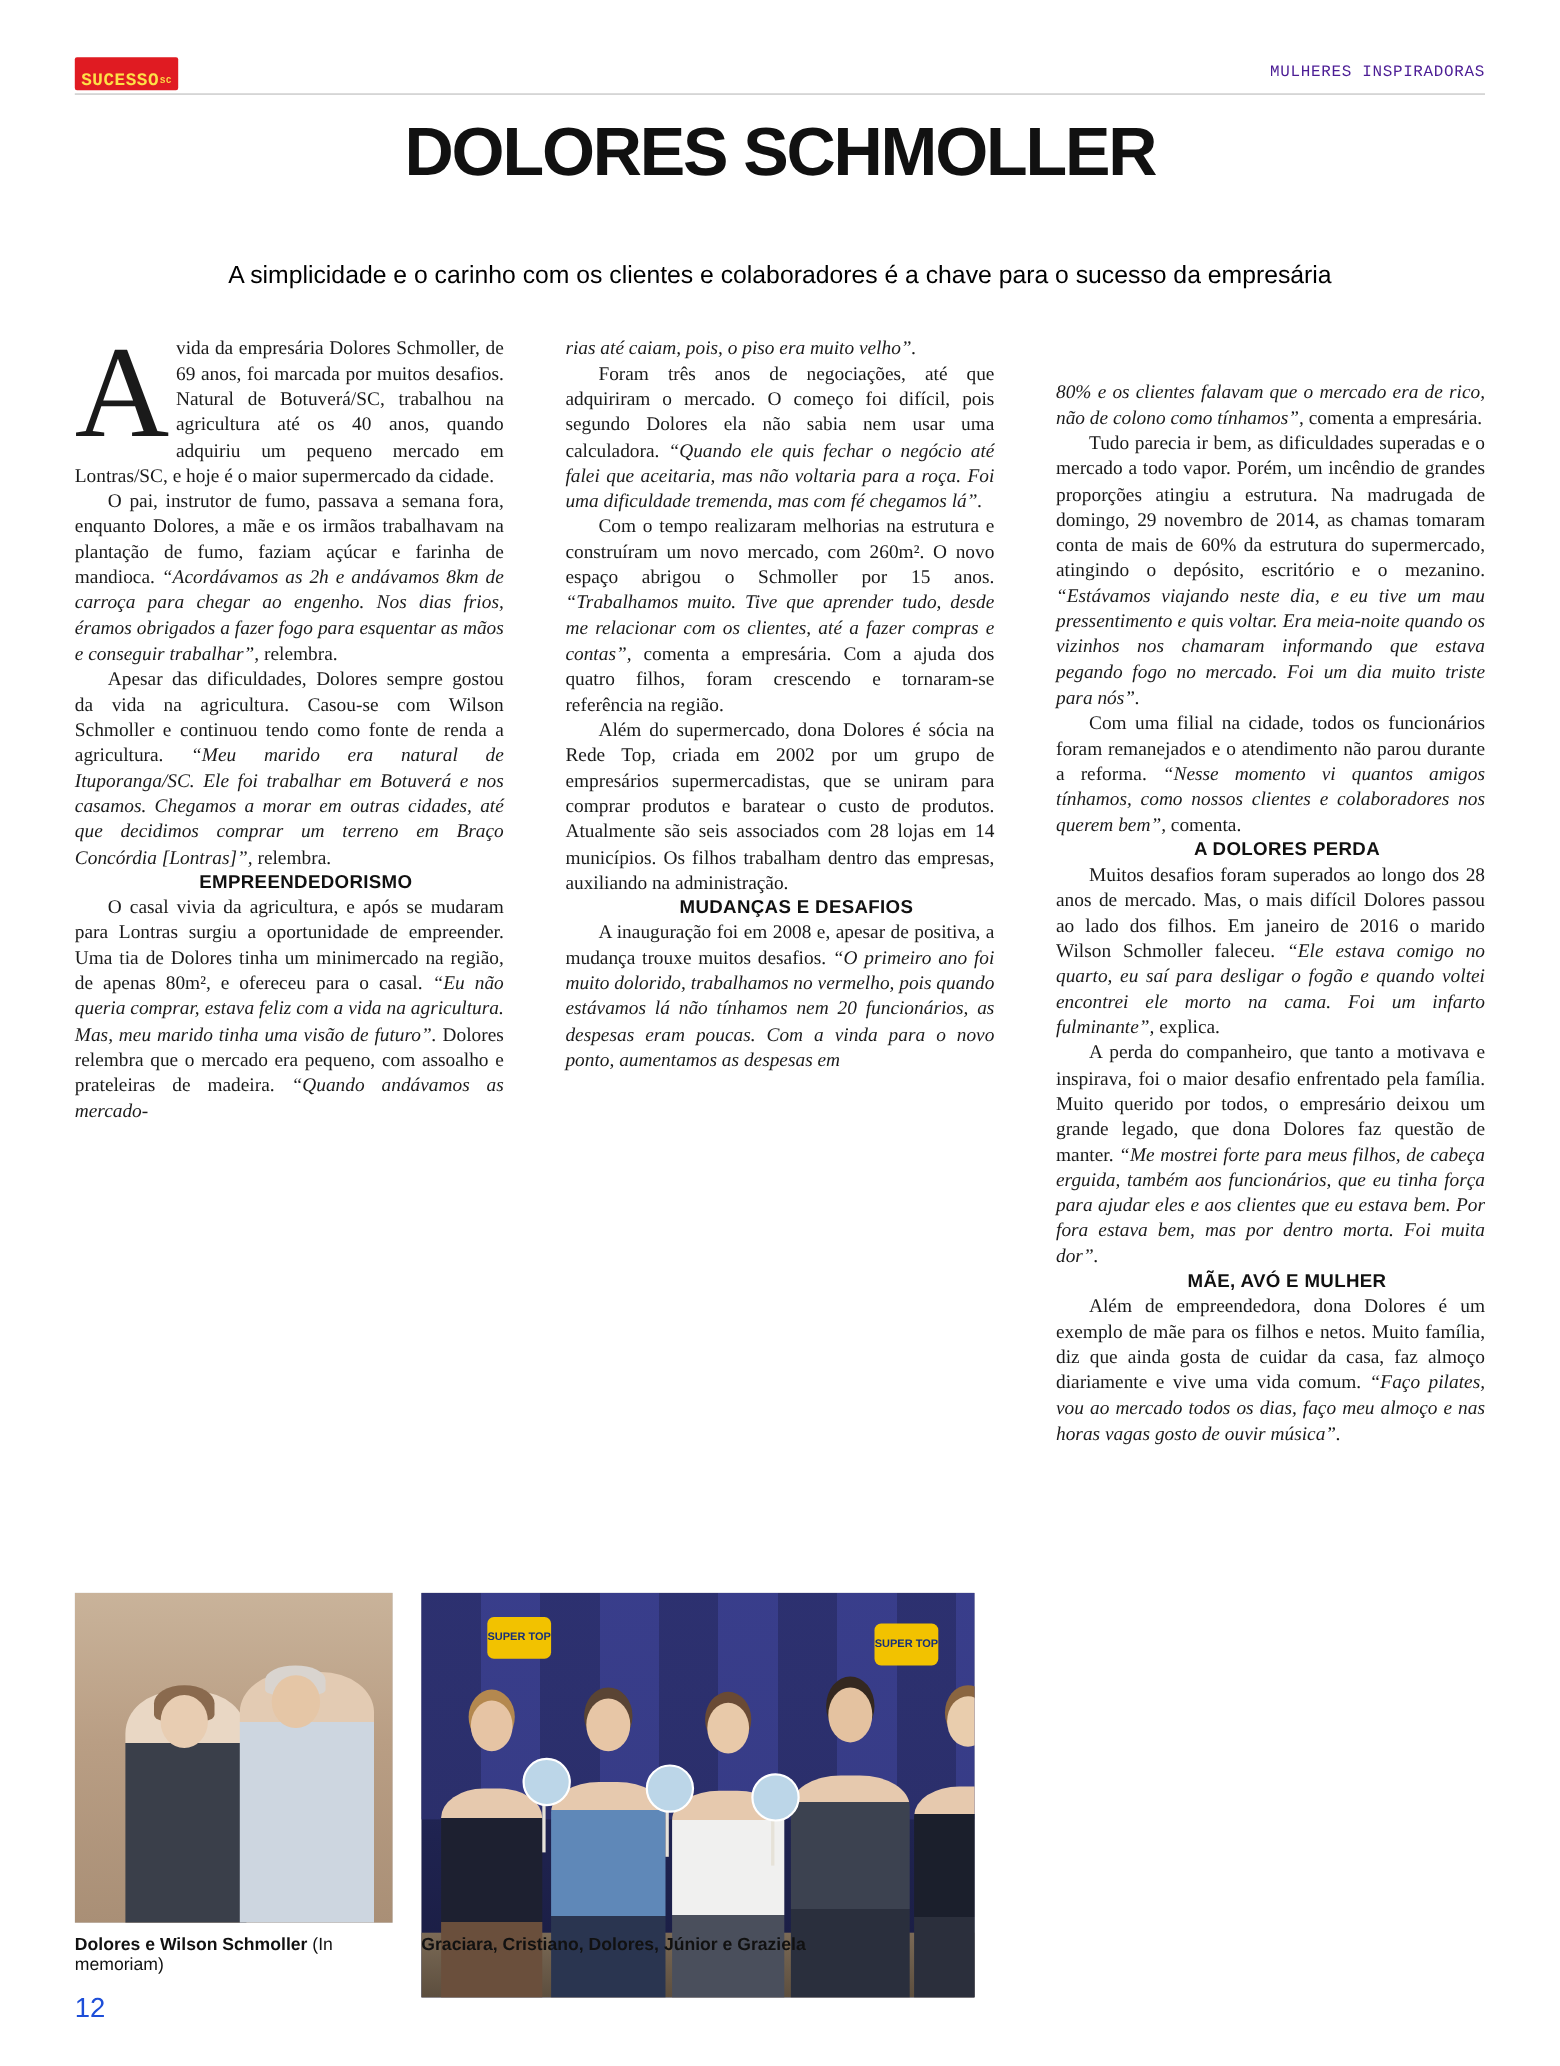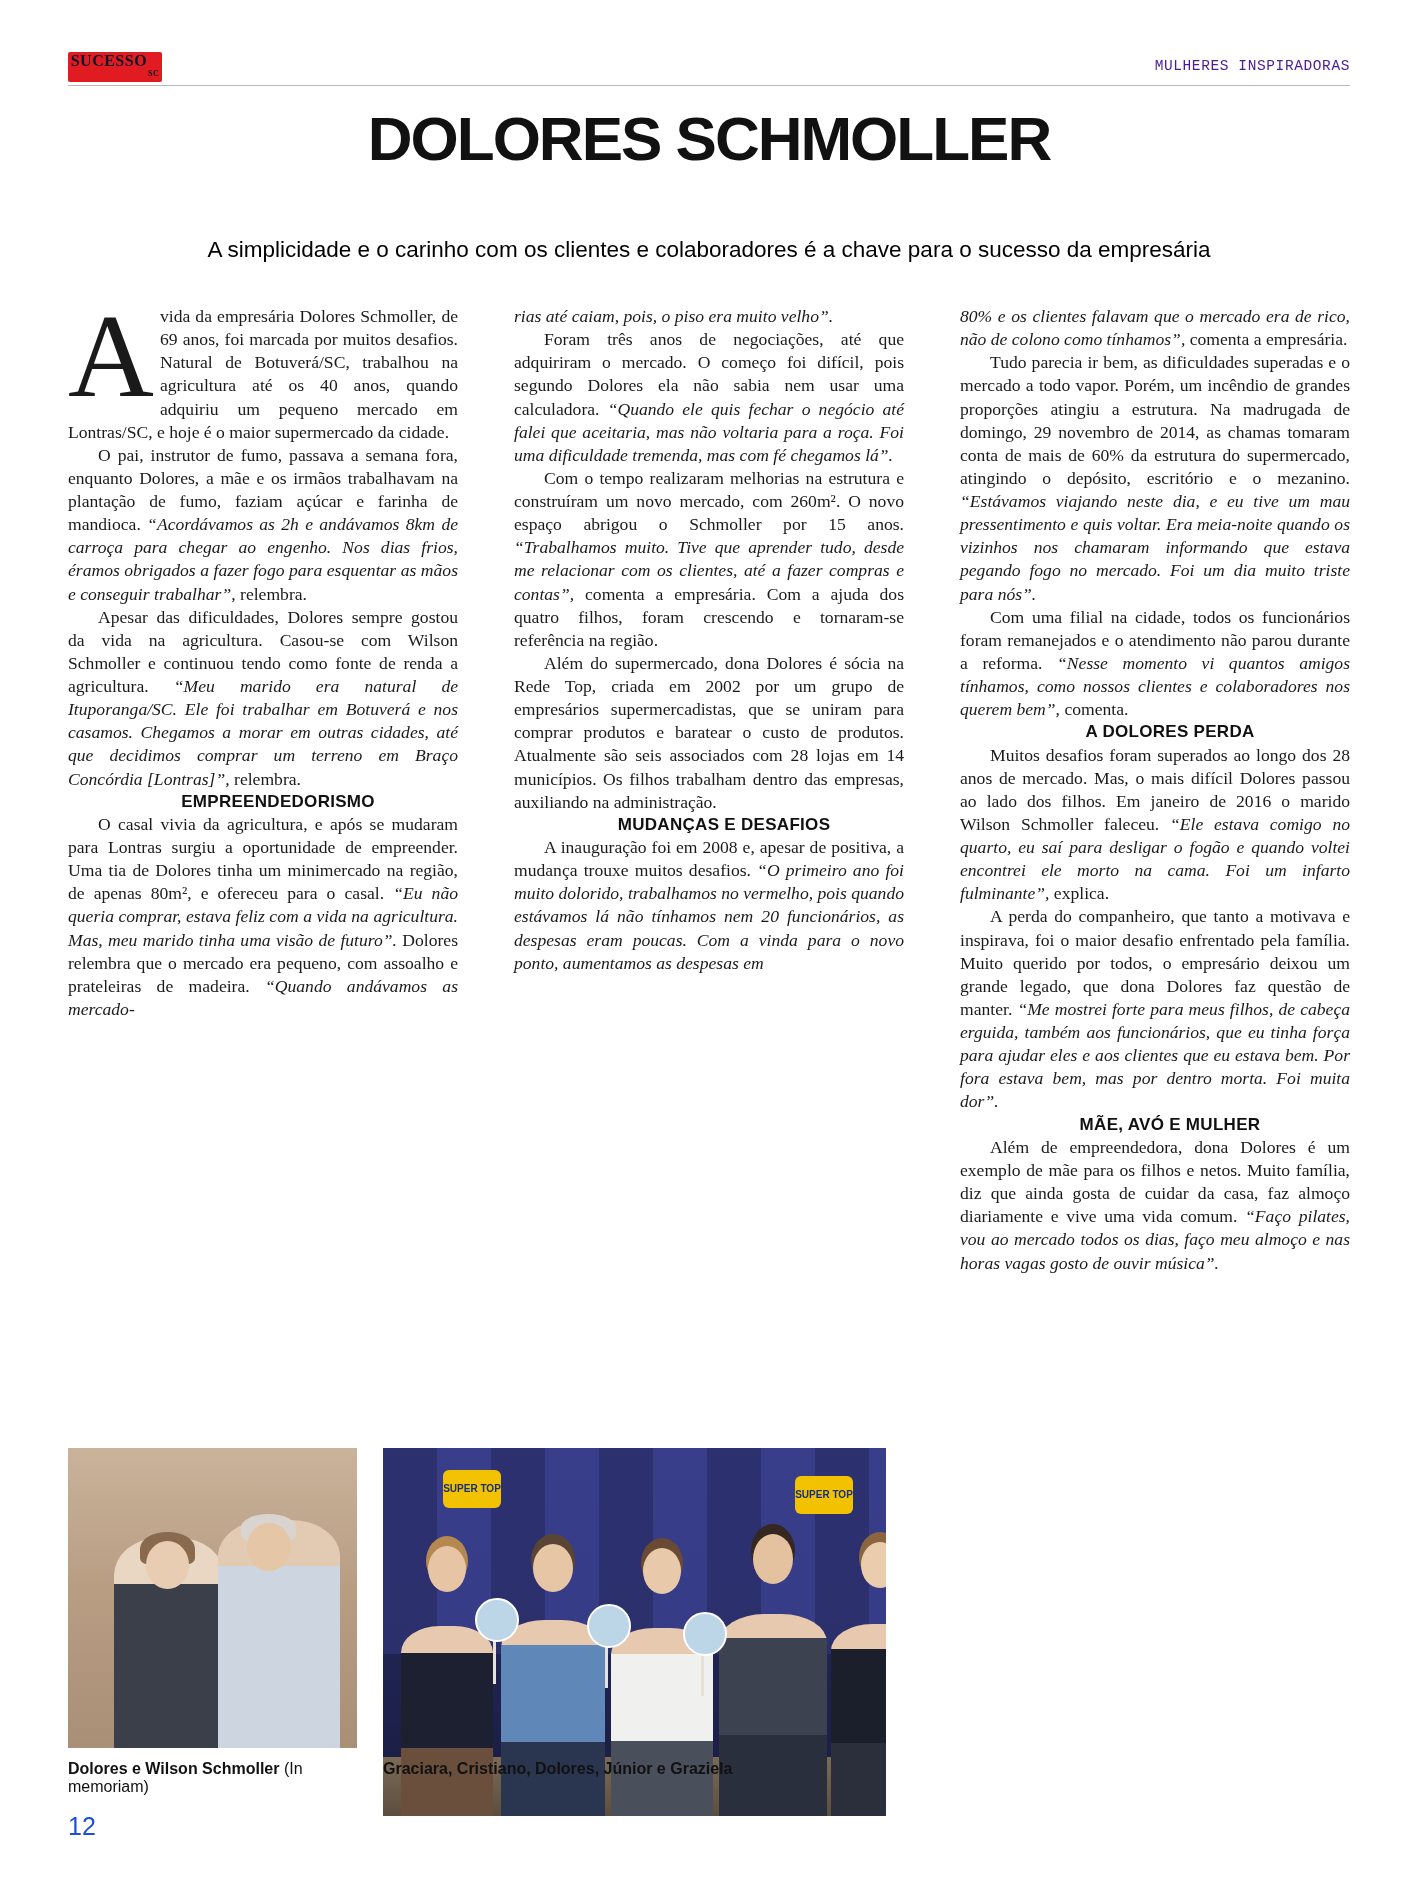--- a/index.html
+++ b/index.html
@@ -27,27 +27,27 @@
     height: 34px;
   }
   .logo {
     position: absolute;
     left: 0;
     top: 0;
     width: 94px;
     height: 30px;
     background: #e01b22;
     border-radius: 2px;
-    color: #0f172a;
-    font-family: Liberation Serif, serif;
+    color: #fde047;
+    font-family: Liberation Mono, monospace;
     font-weight: bold;
     font-size: 16px;
     letter-spacing: 0.5px;
     display: flex;
-    align-items: flex-start;
+    align-items: flex-end;
     justify-content: center;
   }
   .logo .logo-sub {
     font-size: 8px;
     font-weight: bold;
     align-self: flex-end;
     margin-bottom: 4px;
     margin-left: 1px;
   }
   .header-section {
@@ -100,21 +100,21 @@
     top: 305px;
     width: 390px;
     font-size: 17.6px;
     line-height: 1.315;
     text-align: justify;
     text-justify: inter-word;
     hyphens: auto;
   }
   #col1 { left: 68px; }
   #col2 { left: 514px; }
-  #col3 { left: 960px; }
+  #col3 { left: 960px; margin-top: 40px; }
 
   .col p {
     margin: 0;
     text-indent: 30px;
   }
   .col p.first {
     text-indent: 0;
   }
   .col .it { font-style: italic; }
 

